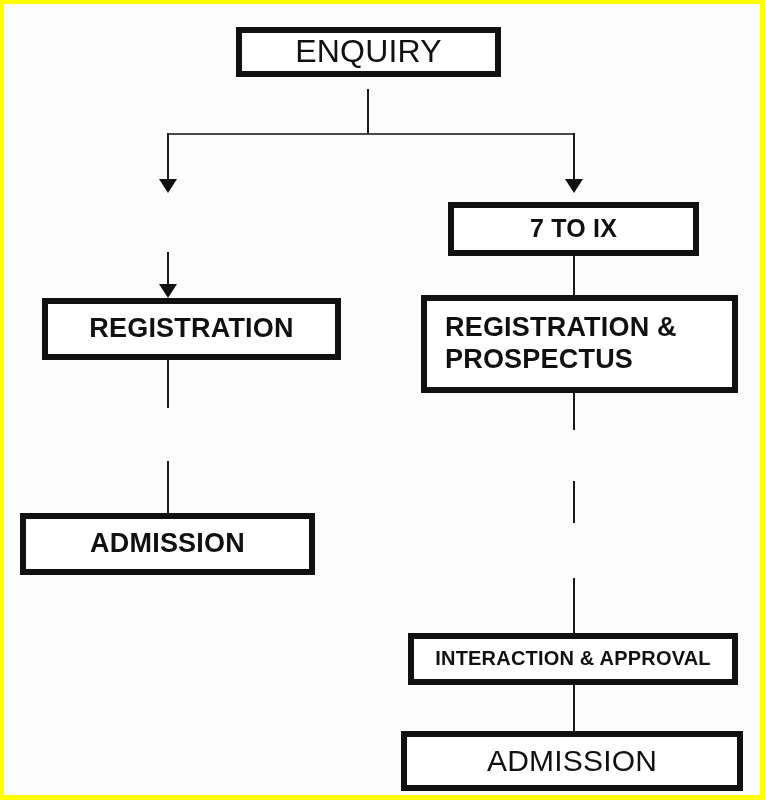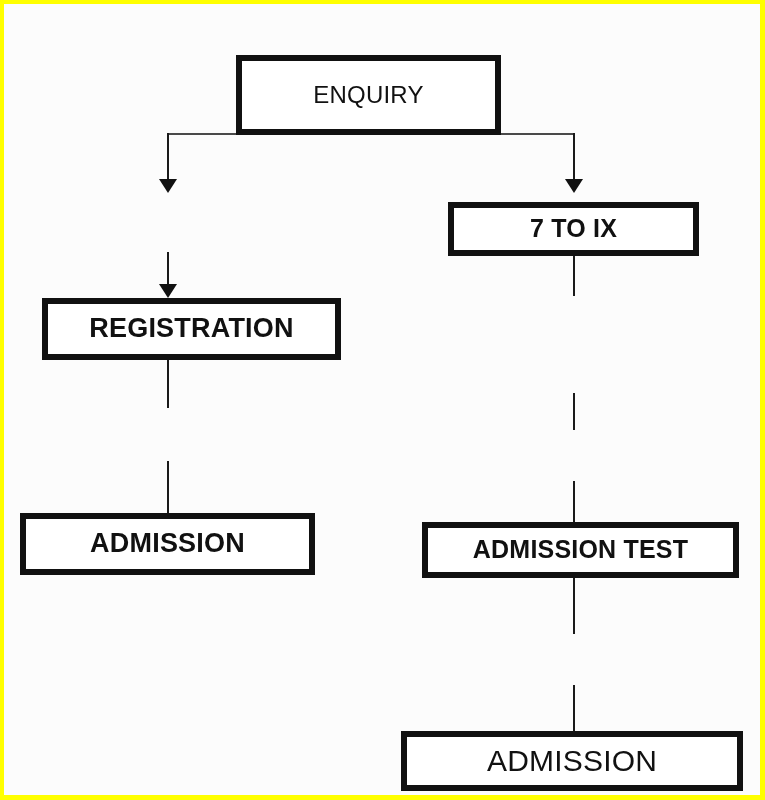--- a/index.html
+++ b/index.html
@@ -63,21 +63,21 @@
     border-right: 9px solid transparent;
     border-top: 14px solid #111111;
     z-index: 2;
   }
 </style>
 </head>
 <body>
 
 <div id="canvas">
 
-  <div class="node center w-reg" style="left:232px; top:23px; width:265px; height:80px; font-size:24px;margin-top:28px;">
+  <div class="node center w-reg" style="left:232px; top:23px; width:265px; height:50px; font-size:32px;">
     <span class="txt">ENQUIRY</span>
   </div>
 
   <div class="vline" style="left:363px; top:85px; height:45px;"></div>
 
   <div class="hline" style="left:163px; top:129px; width:408px;"></div>
 
   <div class="vline" style="left:163px; top:129px; height:48px;"></div>
   <div class="arrow-down" style="left:155px; top:175px;"></div>
 
@@ -100,32 +100,36 @@
   <div class="node center w-bold" style="left:16px; top:509px; width:295px; height:62px; font-size:27px;">
     <span class="txt">ADMISSION</span>
   </div>
 
   <div class="node center w-bold" style="left:444px; top:198px; width:251px; height:54px; font-size:25px;">
     <span class="txt">7 TO IX</span>
   </div>
 
   <div class="vline" style="left:569px; top:252px; height:40px;"></div>
 
+  <div class="node left-text w-bold" style="left:417px; top:291px; width:317px; height:98px; font-size:27px;">
+    <span class="txt">REGISTRATION &amp;
+PROSPECTUS</span>
+  </div>
 
   <div class="vline" style="left:569px; top:389px; height:37px;"></div>
 
 
   <div class="vline" style="left:569px; top:477px; height:42px;"></div>
 
-  <div class="node center w-bold" style="left:418px; top:518px; width:317px; height:56px; font-size:25px;">
-    <span class="txt">ADMISSION TEST</span>
-  </div>
 
   <div class="vline" style="left:569px; top:574px; height:56px;"></div>
 
+  <div class="node center w-bold" style="left:404px; top:629px; width:330px; height:52px; font-size:20px;">
+    <span class="txt">INTERACTION &amp; APPROVAL</span>
+  </div>
 
   <div class="vline" style="left:569px; top:681px; height:47px;"></div>
 
   <div class="node center w-reg" style="left:397px; top:727px; width:342px; height:60px; font-size:30px;">
     <span class="txt">ADMISSION</span>
   </div>
 
 </div>
 
 </body></html>

